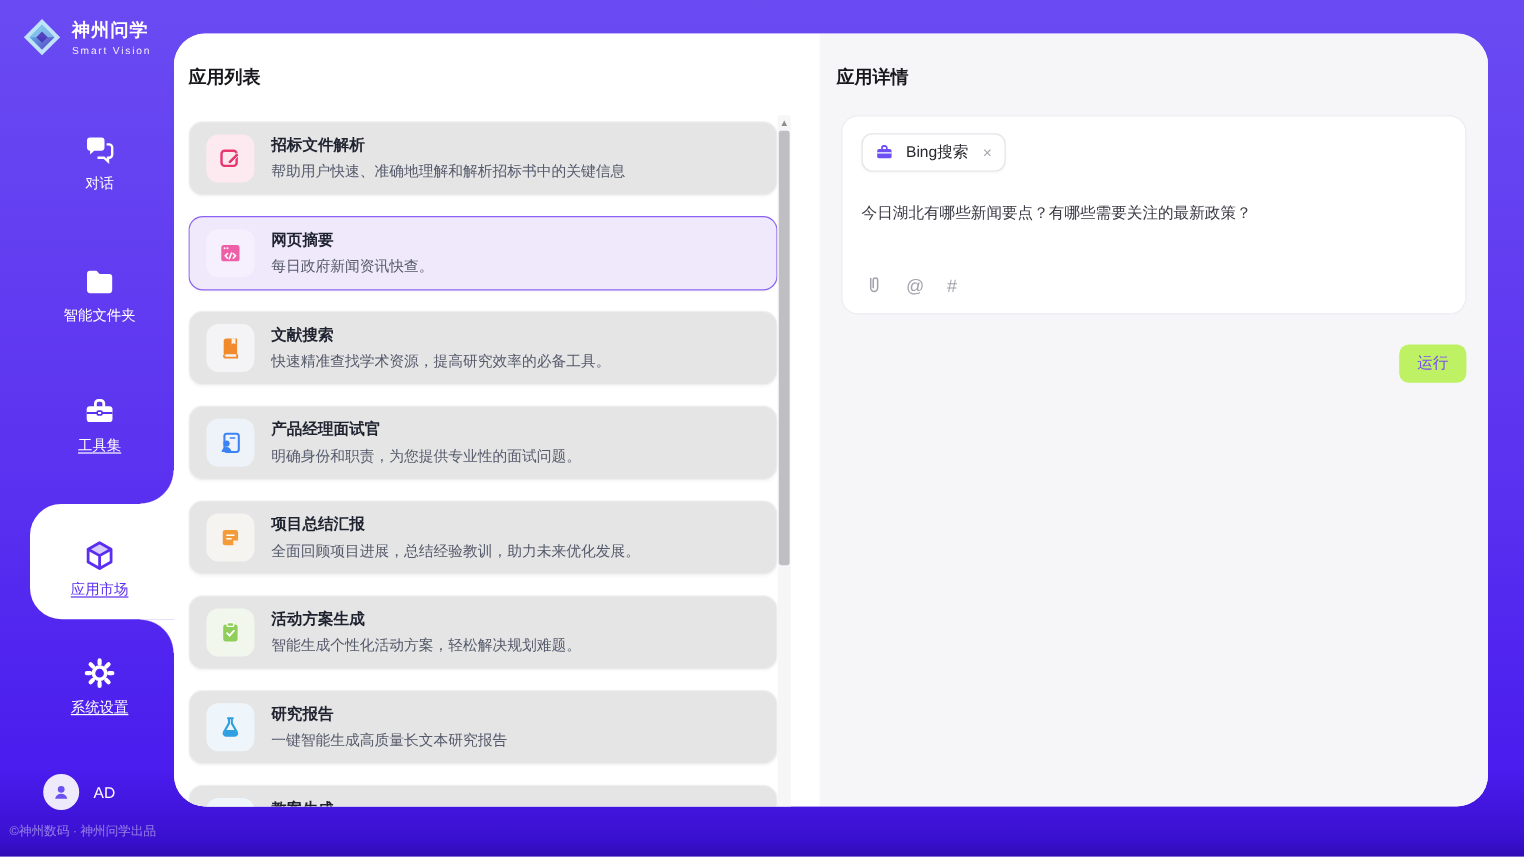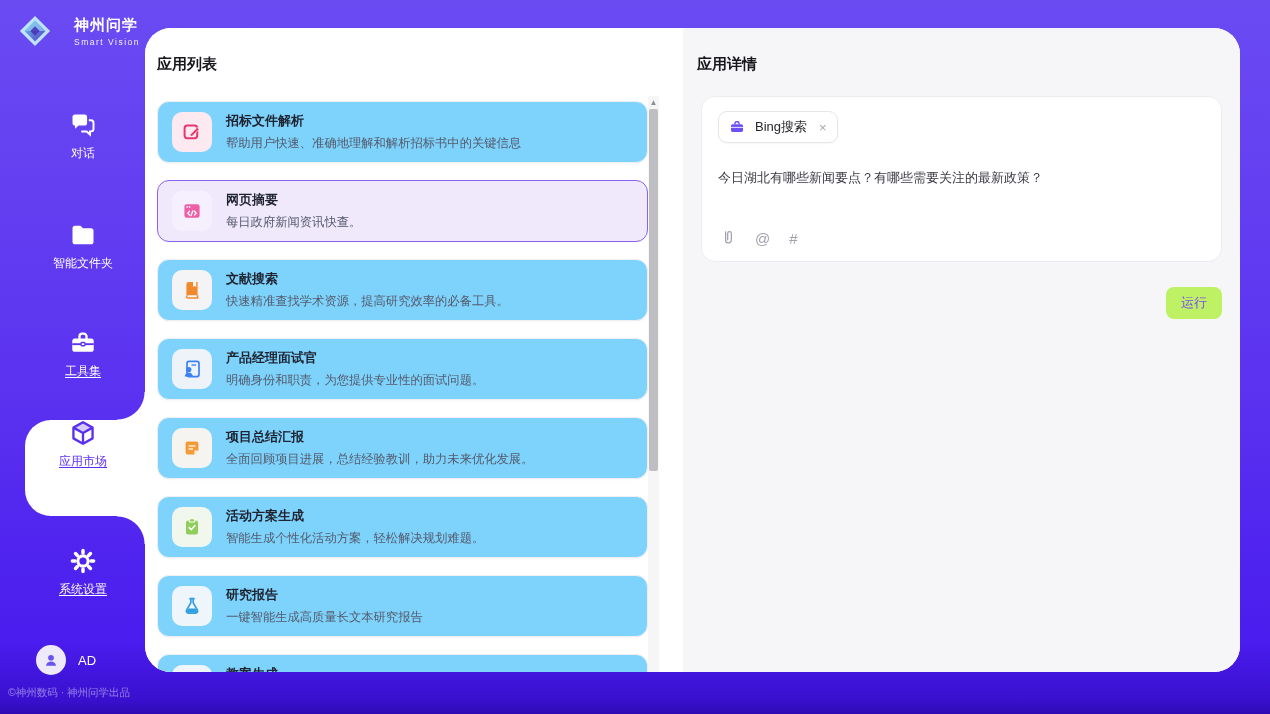--- a/index.html
+++ b/index.html
@@ -6,31 +6,31 @@
   html,body { width:1270px; height:714px; overflow:hidden; }
   body { font-family:"Liberation Sans","DejaVu Sans",sans-serif; }
 
   .frame {
     position:relative; width:1270px; height:714px;
     background:linear-gradient(180deg,#6a4bf2 0%,#5b32f0 55%,#4a1cee 90%,#3a10cf 98%,#2f0bb4 100%);
   }
 
   
   .sidebar { position:absolute; left:0; top:0; width:145px; height:714px; color:#fff; }
-  .brand { position:absolute; left:18px; top:14px; display:flex; align-items:center; gap:22px; }
+  .brand { position:absolute; left:18px; top:14px; display:flex; align-items:center; gap:8px; }
   .brand-name { font-size:15px; font-weight:bold; letter-spacing:1px; }
   .brand-sub { font-size:8.5px; letter-spacing:1.5px; opacity:.92; margin-top:2px; }
 
   .nav-item { position:absolute; left:0; width:166px; height:72px;
     display:flex; flex-direction:column; align-items:center; justify-content:center;
     gap:6px; cursor:pointer; z-index:2; }
   .nav-item .nav-label { font-size:12px; color:#fff; }
   .nav-item.underlined .nav-label { text-decoration:underline; text-underline-offset:2px; }
   .nav-item.active .nav-label { color:#5b2ff0; }
-  .ni-0 { top:100px; } .ni-1 { top:210px; } .ni-2 { top:318px; } .ni-3 { top:408px; } .ni-4 { top:536px; }
+  .ni-0 { top:100px; } .ni-1 { top:210px; } .ni-2 { top:318px; } .ni-3 { top:438px; } .ni-4 { top:536px; }
 
   .nav-bump { position:absolute; right:0; top:420px; width:120px; height:96px;
     background:#fff; border-radius:26px 0 0 26px; z-index:1; }
   .bump-curve { position:absolute; right:0; width:28px; height:28px; }
   .bump-curve.top { top:-28px; background:radial-gradient(circle at 0 0, rgba(0,0,0,0) 27px, #fff 28px); }
   .bump-curve.bot { bottom:-28px; background:radial-gradient(circle at 0 100%, rgba(0,0,0,0) 27px, #fff 28px); }
 
   .user-row { position:absolute; left:36px; top:645px; display:flex; align-items:center; gap:12px; cursor:pointer; z-index:2; }
   .avatar-circle { width:30px; height:30px; border-radius:50%; background:#efeafb; display:flex; align-items:center; justify-content:center; }
   .user-name { font-size:13px; color:#fff; }
@@ -42,21 +42,21 @@
 
   .list-panel { position:relative; width:538px; background:#fff; flex:none; }
   .panel-title { font-size:15px; font-weight:bold; color:#17171c; }
   .list-panel .panel-title { position:absolute; top:27px; left:12px; }
   .detail-panel { position:relative; flex:1; background:#f6f6f9; }
   .detail-panel .panel-title { position:absolute; top:27px; left:14px; }
 
   
   .list-viewport { position:absolute; top:68px; left:12px; width:491px; height:600px; overflow:hidden; }
   .app-card { display:flex; align-items:center; gap:14px; width:491px; height:62px;
-    margin-top:17px; padding-left:14px; background:#7dd3fc; border:1px solid #efeff3;
+    margin-top:17px; padding-left:14px; background:#e5e5e5; border:1px solid #efeff3;
     border-radius:12px; cursor:pointer; box-shadow:0 1px 2px rgba(20,20,40,.03); }
   .app-card:first-child { margin-top:5px; }
   .app-card.selected { background:#f0e9fc; border:1.5px solid #8b63f2; }
   .card-icon { width:40px; height:40px; border-radius:10px; flex:none;
     display:flex; align-items:center; justify-content:center; }
   .card-texts { display:flex; flex-direction:column; gap:5px; min-width:0; }
   .card-title { font-size:13px; font-weight:bold; color:#1f2330; }
   .card-desc { font-size:12.3px; color:#555a6b; white-space:nowrap; }
 
   

